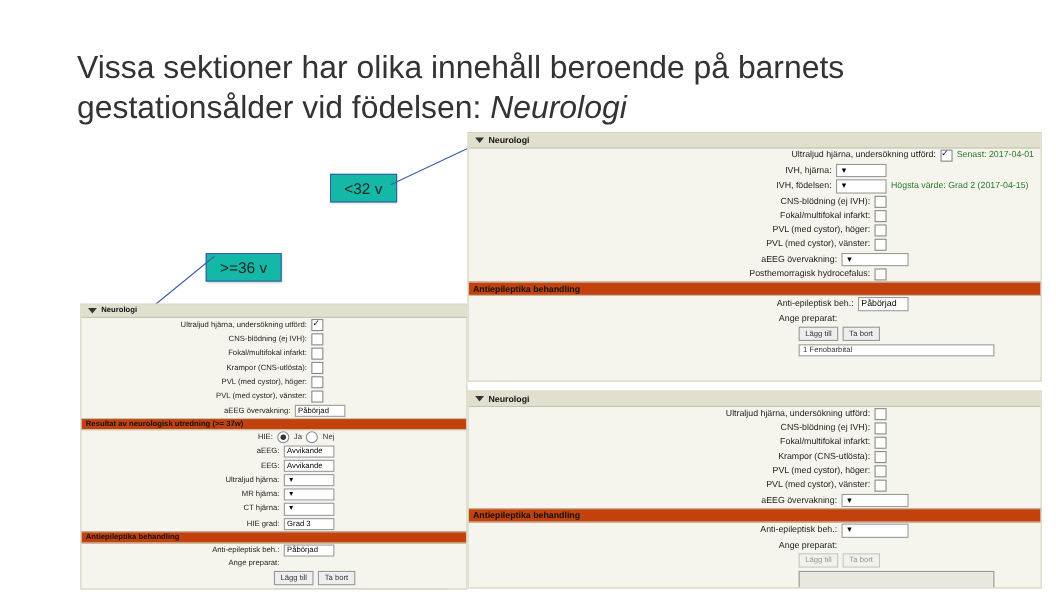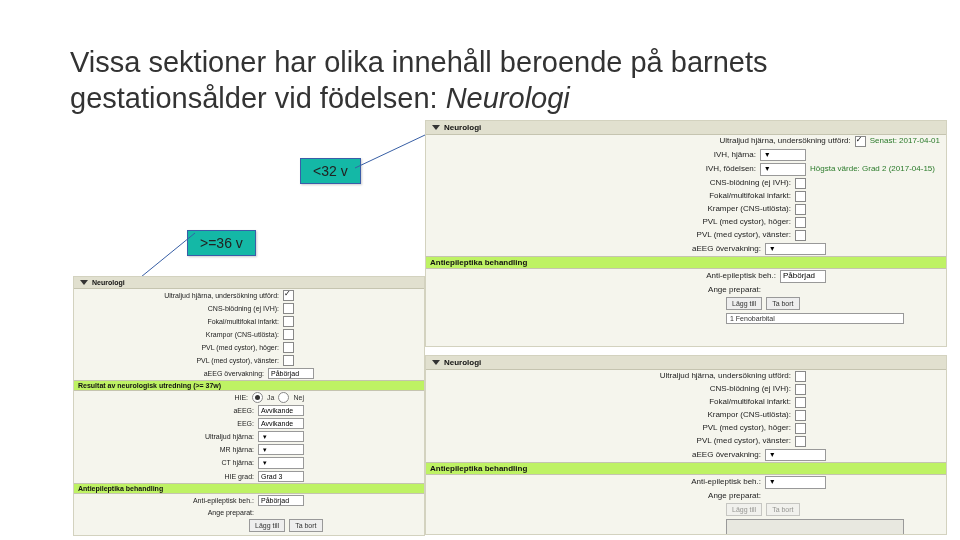--- a/index.html
+++ b/index.html
@@ -12,21 +12,21 @@
   .pnl .hdr{background:#e1e0cf;border-bottom:1px solid #c5c4b0;padding:2px 6px;font-weight:bold;color:#111;display:flex;align-items:center;gap:4px}
   .pnl .hdr .tri{display:inline-block;width:0;height:0;border-left:4px solid transparent;border-right:4px solid transparent;border-top:5px solid #333}
   .row{display:flex;align-items:center;justify-content:flex-end;padding:1px 6px;gap:4px;line-height:1.3}
   .row .lbl{color:#222}
   .row .val{color:#2a7a2a;}
   .ck{display:inline-block;width:9px;height:9px;border:1px solid #888;background:#fff;position:relative}
   .ck.checked::after{content:"\2713";position:absolute;left:0;top:-2px;font-size:8px;color:#000}
   .sel{border:1px solid #999;background:#fff;padding:0 2px;color:#000;min-width:40px;display:inline-block}
   .radio{display:inline-block;width:9px;height:9px;border-radius:50%;border:1px solid #888;background:#fff;position:relative;vertical-align:middle}
   .radio.on::after{content:"";position:absolute;left:2px;top:2px;width:5px;height:5px;border-radius:50%;background:#333}
-  .subhdr{background:#bef264;border-top:1px solid #c5c4b0;border-bottom:1px solid #c5c4b0;padding:1px 4px;font-weight:bold;color:#111}
+  .subhdr{background:#c2410c;border-top:1px solid #c5c4b0;border-bottom:1px solid #c5c4b0;padding:1px 4px;font-weight:bold;color:#111}
   .btn{display:inline-block;border:1px solid #999;background:#eee;padding:1px 5px;font-size:7px}
   .listbox{border:1px solid #999;background:#fff;margin:2px 6px;padding:1px 3px;font-size:7px}
   
   svg.connectors{position:absolute;left:0;top:0;width:960px;height:540px;pointer-events:none}
 </style>
 </head>
 <body>
 
 <div class="title">
   <span>Vissa sektioner har olika innehåll beroende på barnets gestationsålder vid födelsen: </span><span class="it">Neurologi</span>
@@ -66,38 +66,38 @@
       <span class="lbl">CNS-blödning (ej IVH):</span>
       <span class="ck"></span>
       <span style="width:130px"></span>
     </div>
   <div class="row">
       <span class="lbl">Fokal/multifokal infarkt:</span>
       <span class="ck"></span>
       <span style="width:130px"></span>
     </div>
   <div class="row">
-      <span class="lbl">Kramper (CNS-utlösta):</span>
-      <span class="ck"></span>
-      <span style="width:130px"></span>
-    </div>
-  <div class="row">
       <span class="lbl">PVL (med cystor), höger:</span>
       <span class="ck"></span>
       <span style="width:130px"></span>
     </div>
   <div class="row">
       <span class="lbl">PVL (med cystor), vänster:</span>
       <span class="ck"></span>
       <span style="width:130px"></span>
     </div>
   <div class="row">
       <span class="lbl">aEEG övervakning:</span>
       <span class="sel" style="min-width:55px">&nbsp;▾</span>
       <span style="width:110px"></span>
+    </div>
+  <div class="row">
+      <span class="lbl">Posthemorragisk hydrocefalus:</span>
+      <span class="ck"></span>
+      <span style="width:130px"></span>
     </div>
   <div class="subhdr">Antiepileptika behandling</div>
   <div class="row">
       <span class="lbl">Anti-epileptisk beh.:</span>
       <span class="sel">Påbörjad</span>
       <span style="width:110px"></span>
     </div>
   <div class="row">
       <span class="lbl">Ange preparat:</span>
       <span style="width:175px"></span>

